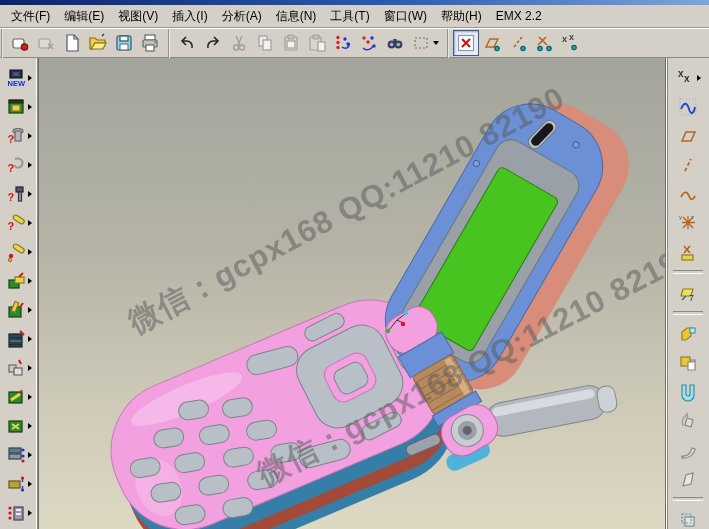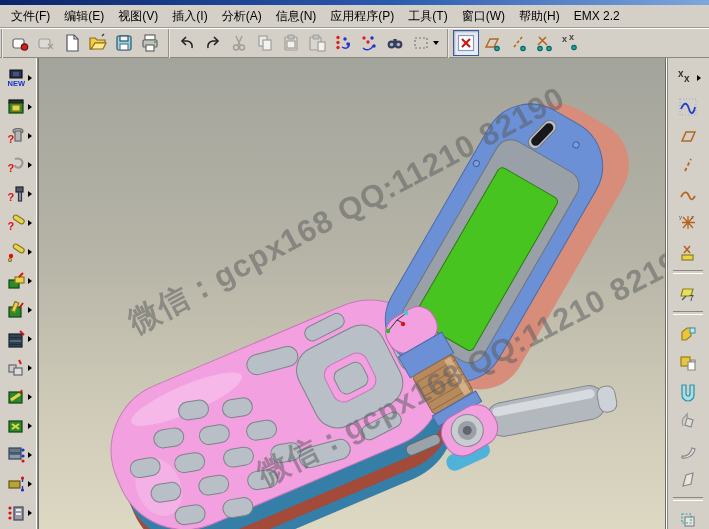--- a/index.html
+++ b/index.html
@@ -68,21 +68,20 @@
 <body style="--body_pink: #f2a0e0; --flip_blue: #6b90d6; --screen_green: #47c41f; --back_salmon: #d78d7a; --keys_gray: #b9bfc7; --shell_blue: #357ea8; --rim_red: #a34a38; --hinge_tan: #b78a5e; --antenna_gray: #b3b8be;">
 
 <div class="titlebar"></div>
 <div class="menubar" id="menubar">
     <div class="menu-item">文件(F)</div>
     <div class="menu-item">编辑(E)</div>
     <div class="menu-item">视图(V)</div>
     <div class="menu-item">插入(I)</div>
     <div class="menu-item">分析(A)</div>
     <div class="menu-item">信息(N)</div>
-    <div class="menu-item">应用程序(P)</div>
     <div class="menu-item">工具(T)</div>
     <div class="menu-item">窗口(W)</div>
     <div class="menu-item">帮助(H)</div>
     <div class="menu-item">EMX 2.2</div>
   </div>
 <div class="toolbar-row" id="toolbar-top">
     <div class="tgroup">
       <div class="tbtn">
         <span style="width: 20px; height: 20px; display: inline-flex;">
           <svg width="20" height="20" viewBox="0 0 20 20" fill="none" stroke-width="1.2">

